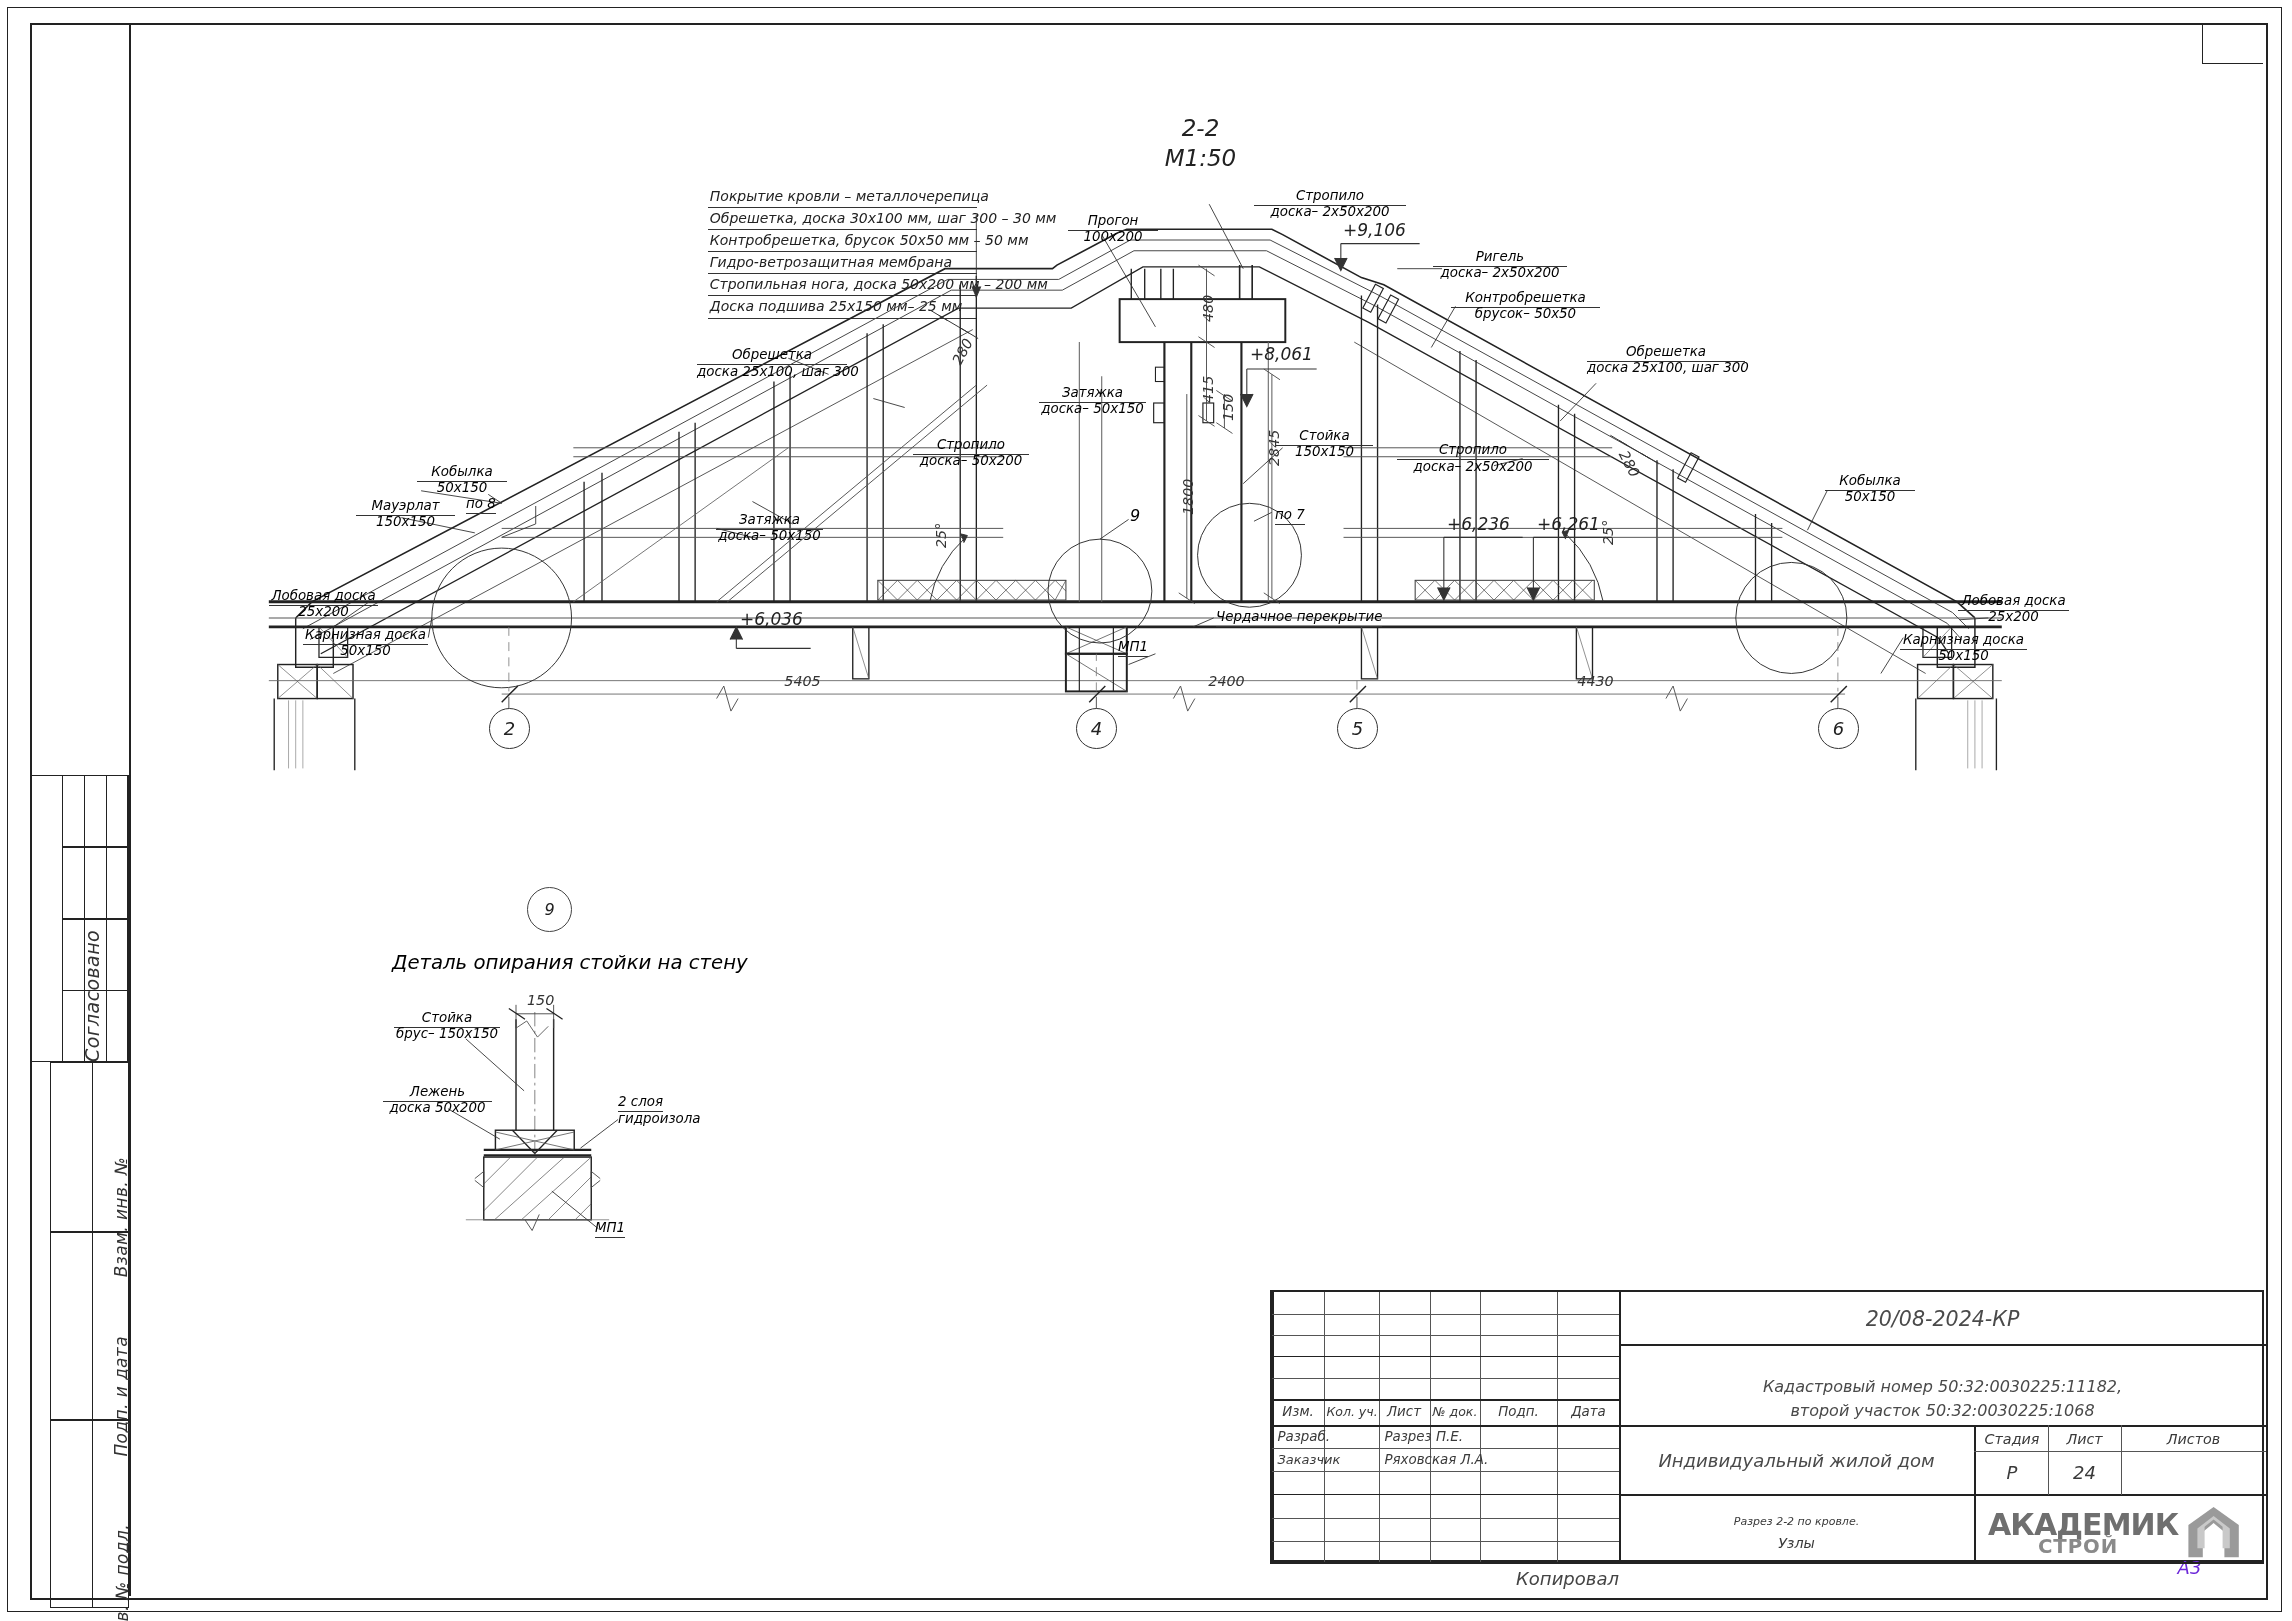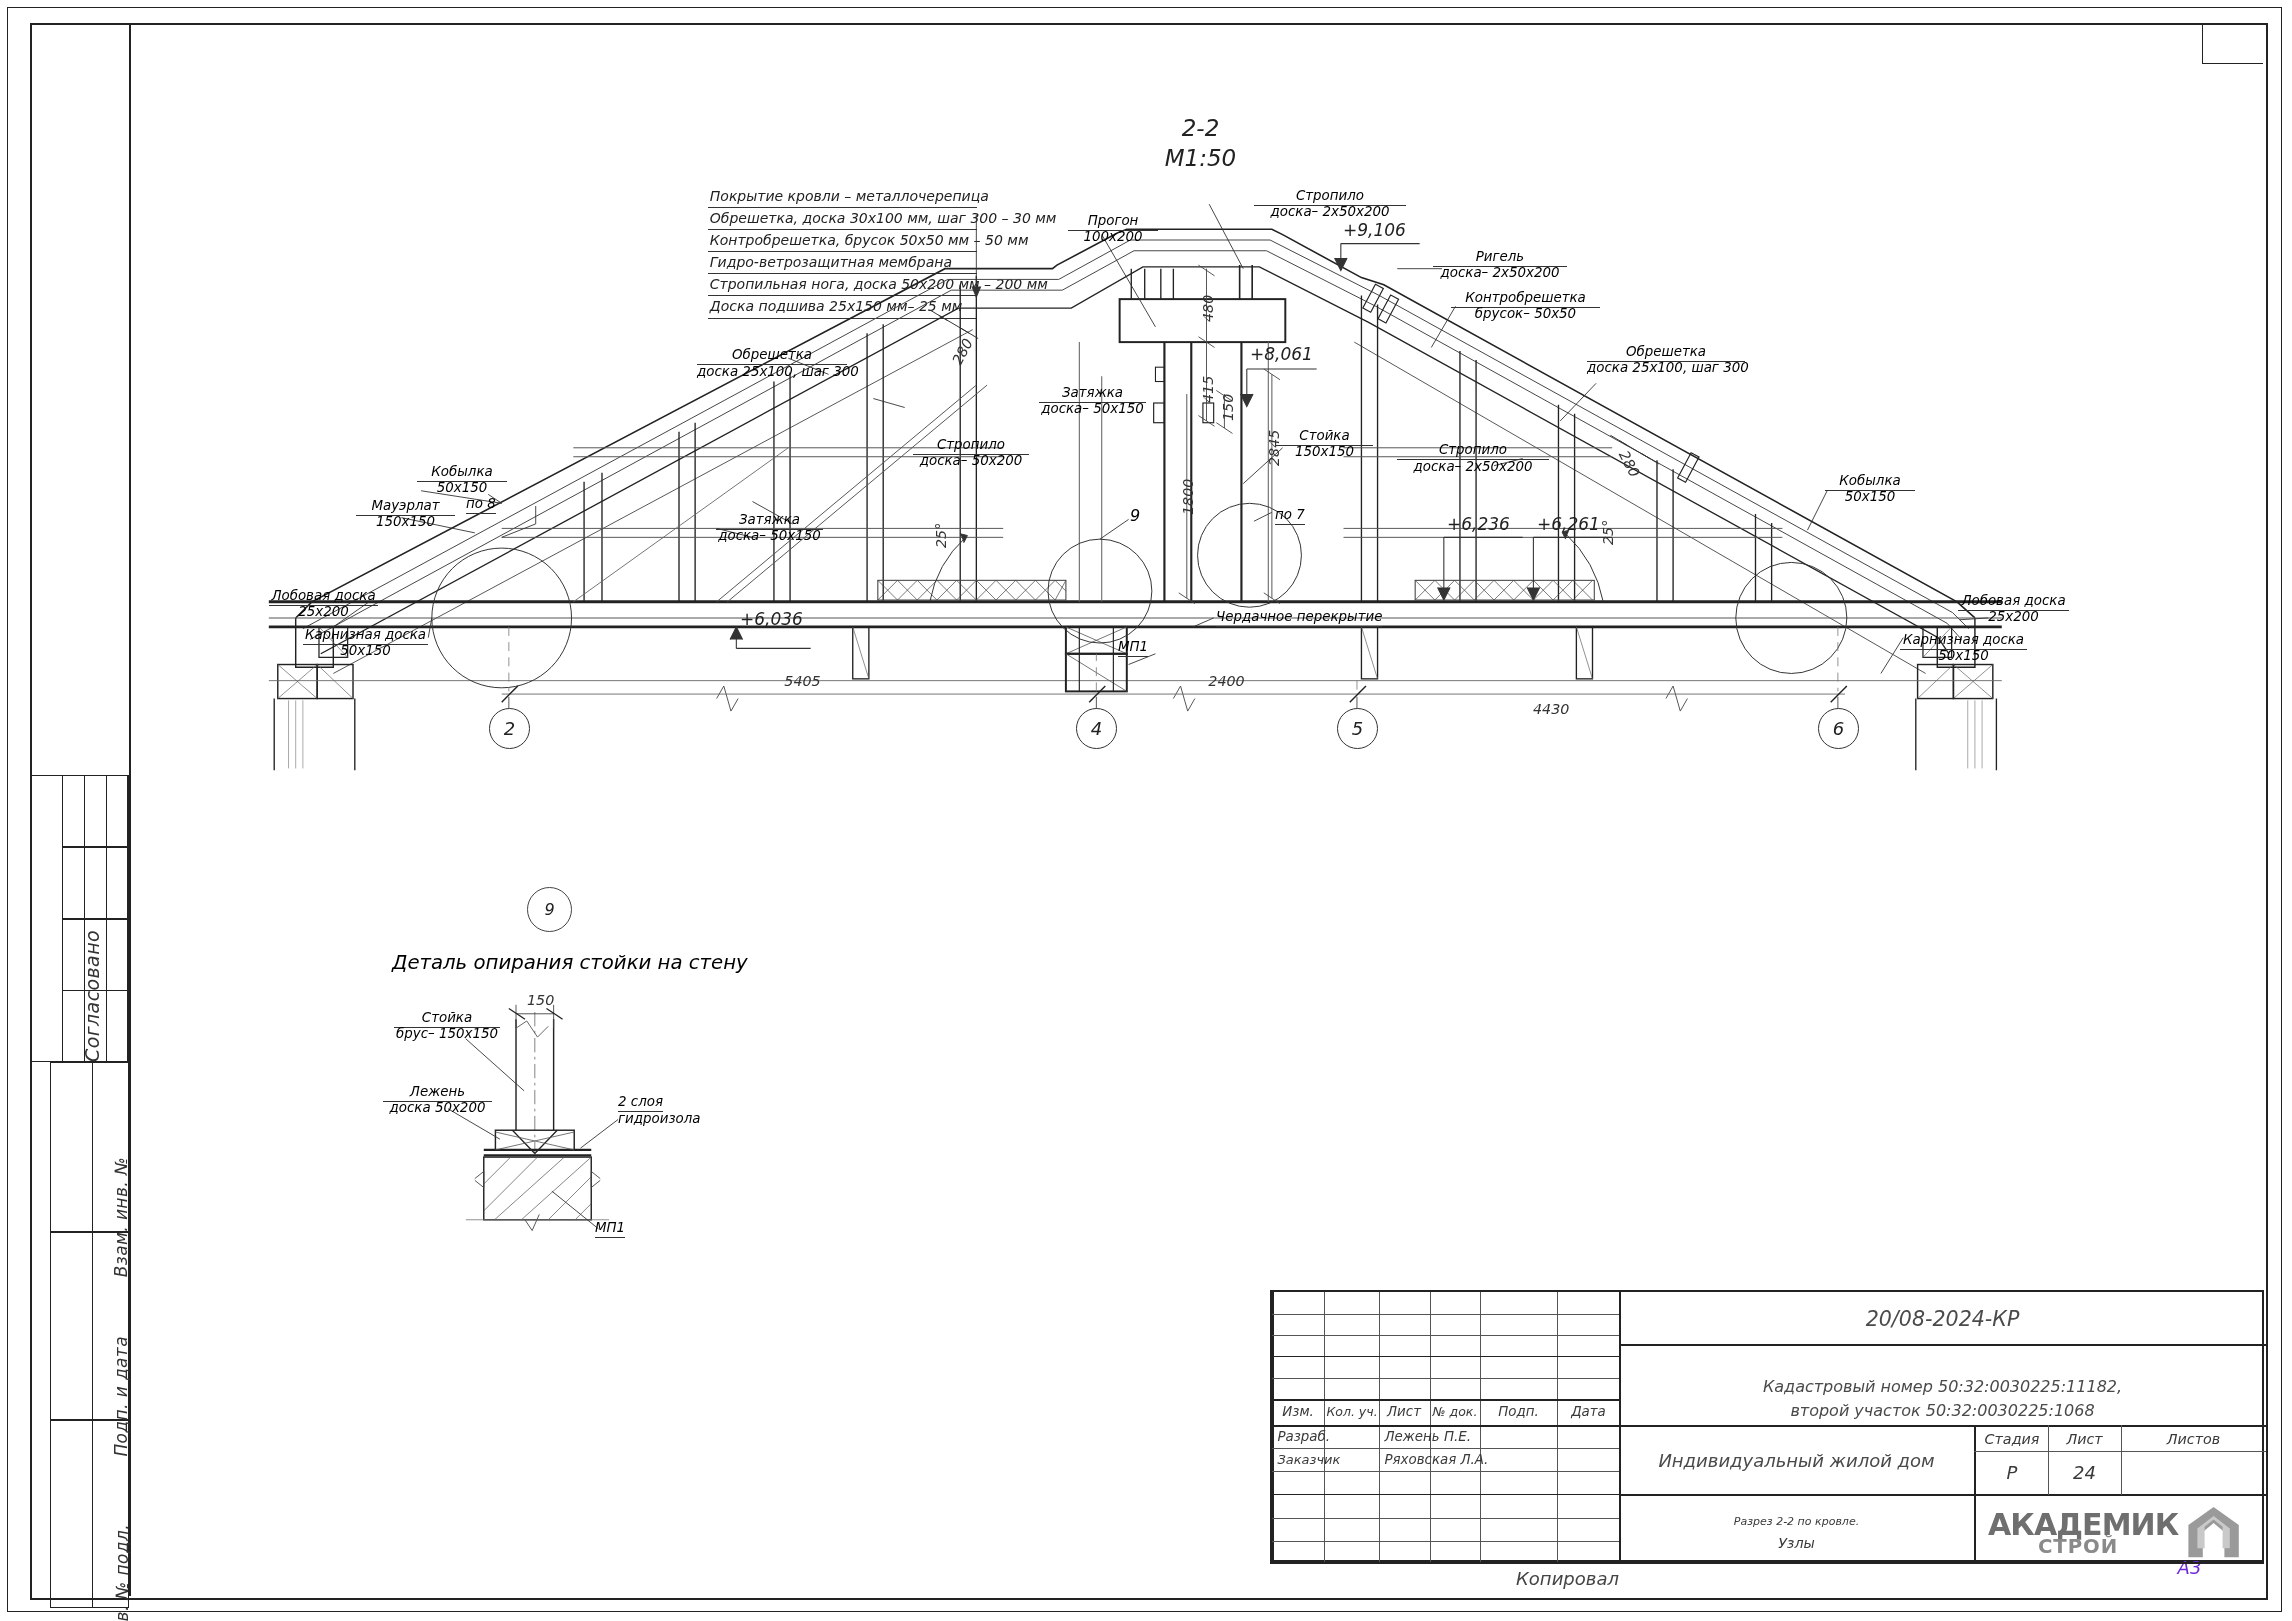--- a/index.html
+++ b/index.html
@@ -483,21 +483,21 @@
   <div class="dimv" style="left:1200px;top:403px;">415</div>
   <div class="dimv" style="left:1220px;top:421px;">150</div>
   <div class="dimv" style="left:1180px;top:515px;">1800</div>
   <div class="dimv" style="left:1266px;top:466px;">2845</div>
 
   <div class="dimv" style="left:933px;top:548px;">25°</div>
   <div class="dimv" style="left:1600px;top:545px;">25°</div>
 
   <div class="dim c" style="left:740px;top:673px;width:125px;text-align:center;">5405</div>
   <div class="dim c" style="left:1164px;top:673px;width:125px;text-align:center;">2400</div>
-  <div class="dim c" style="left:1533px;top:701px;width:125px;text-align:left;">4430</div>
+  <div class="dim c" style="left:1533px;top:673px;width:125px;text-align:center;">4430</div>
 
   <div class="bub" style="left:489px;top:708px;width:39px;height:39px;">2</div>
   <div class="bub" style="left:1076px;top:708px;width:39px;height:39px;">4</div>
   <div class="bub" style="left:1337px;top:708px;width:39px;height:39px;">5</div>
   <div class="bub" style="left:1818px;top:708px;width:39px;height:39px;">6</div>
 
   <div class="lbl" style="left:1130px;top:507px;font-size:16px;">9</div>
 
   <div class="bub-d" style="left:527px;top:887px;width:43px;height:43px;">9</div>
   <div class="lbl" style="left:392px;top:951px;font-size:19.7px;">Деталь опирания стойки на стену</div>
@@ -548,21 +548,21 @@
     <div class="tbline thick" style="left:702px;top:202px;width:1.8px;height:70px;"></div>
 
     <div class="tbtxt" style="left:0px;top:107px;width:52px;height:25px;font-size:13.4px;">Изм.</div>
     <div class="tbtxt" style="left:52px;top:107px;width:56px;height:25px;font-size:12.5px;">Кол. уч.</div>
     <div class="tbtxt" style="left:107px;top:107px;width:50px;height:25px;font-size:13.4px;">Лист</div>
     <div class="tbtxt" style="left:158px;top:107px;width:50px;height:25px;font-size:12.5px;">№ док.</div>
     <div class="tbtxt" style="left:208px;top:107px;width:77px;height:25px;font-size:13.4px;">Подп.</div>
     <div class="tbtxt" style="left:285px;top:107px;width:63px;height:25px;font-size:13.4px;">Дата</div>
 
     <div class="tbtxt l" style="left:0px;top:133px;width:107px;height:23px;font-size:13.4px;">Разраб.</div>
-    <div class="tbtxt l" style="left:107px;top:133px;width:177px;height:23px;font-size:13.4px;">Лежень П.Е.</div>
+    <div class="tbtxt l" style="left:107px;top:133px;width:177px;height:23px;font-size:13.4px;">Разрез П.Е.</div>
     <div class="tbtxt l" style="left:0px;top:156px;width:107px;height:23px;font-size:13px;text-align:right;">Заказчик</div>
     <div class="tbtxt l" style="left:107px;top:156px;width:177px;height:23px;font-size:13.4px;">Ряховская Л.А.</div>
 
     <div class="tbtxt" style="left:347px;top:7.2px;width:647px;height:39px;font-size:20.6px;color:#4a4a4a;">20/08-2024-КР</div>
 
     <div class="tbtxt" style="left:347px;top:83px;width:647px;height:23px;font-size:16px;color:#4a4a4a;">Кадастровый номер 50:32:0030225:11182,</div>
     <div class="tbtxt" style="left:347px;top:107px;width:647px;height:23px;font-size:16px;color:#4a4a4a;">второй участок 50:32:0030225:1068</div>
 
     <div class="tbtxt" style="left:347px;top:133px;width:355px;height:70px;font-size:18px;color:#4a4a4a;">Индивидуальный жилой дом</div>
 

